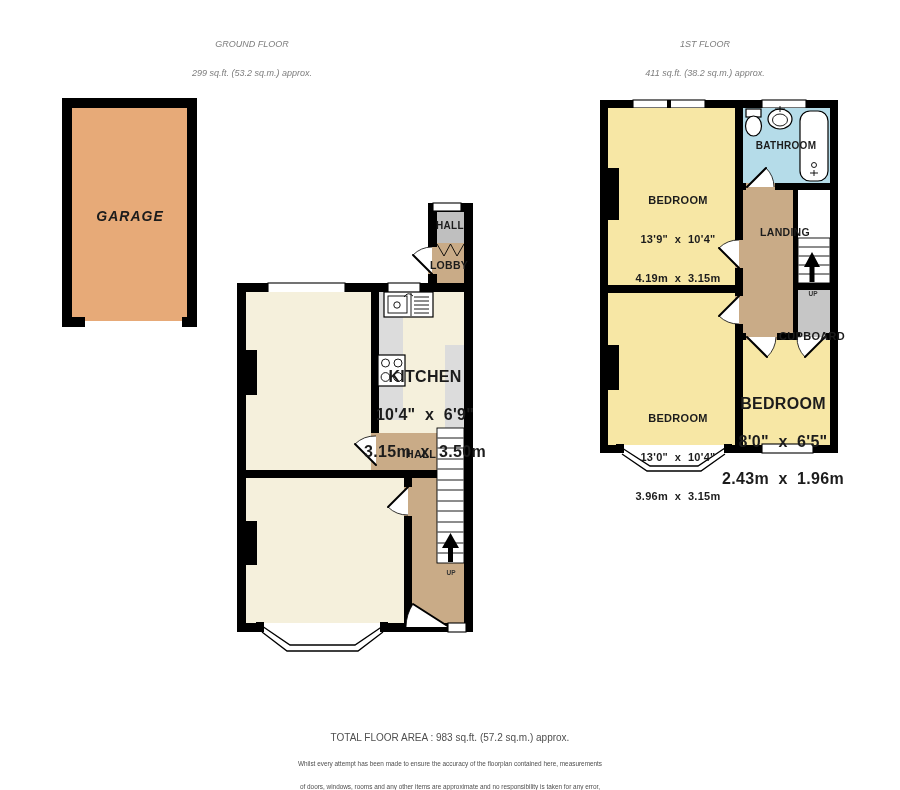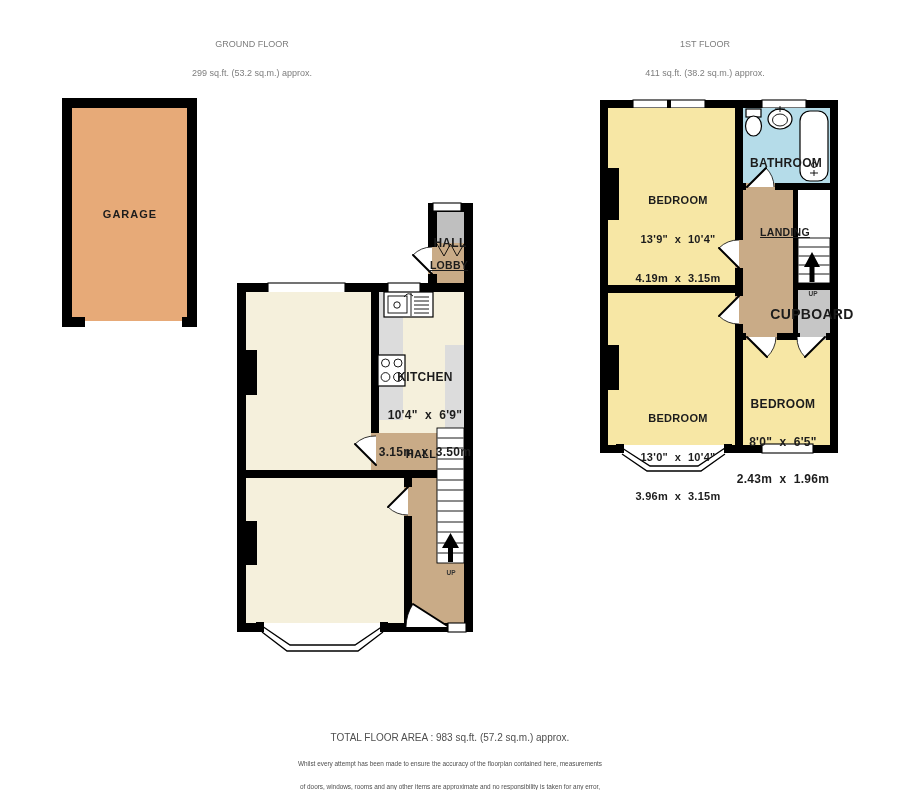--- a/index.html
+++ b/index.html
@@ -23,29 +23,29 @@
   .ln{stroke:var(--wall,#000);stroke-width:0.9;fill:none;}
   .leaf{stroke:var(--wall,#000);stroke-width:2;fill:none;stroke-linecap:round;}
   .arc{stroke:var(--wall,#000);stroke-width:0.8;fill:none;}
   .sector{fill:#fff;}
   .band{stroke:var(--wall,#000);stroke-width:1.3;fill:none;}
 
   
   .lbl{position:absolute;transform:translateX(-50%);white-space:pre;text-align:center;
        font-weight:bold;color:var(--label,#1c1c1c);letter-spacing:0.3px;}
   .room-block{line-height:13px;font-size:11px;text-align:center;}
-  .room-block.small{line-height:12.5px;font-size:12px;}
+  .room-block.small{line-height:12.5px;font-size:16px;}
   .lbl.f11{font-size:11px;}
-  .lbl.f105{font-size:10.5px;text-decoration:underline;}
-  .lbl.f10{font-size:12px;margin-top:16px;}
-  .lbl.f8{font-size:14px;}
-  .lbl.garage{font-size:11px;letter-spacing:1px;}
+  .lbl.f105{font-size:10.5px;}
+  .lbl.f10{font-size:10px;}
+  .lbl.f8{font-size:11px;margin-top:24px;}
+  .lbl.garage{font-size:14px;letter-spacing:1px;font-style:italic;}
   .lbl.up{font-size:6.5px;letter-spacing:0;color:#333;}
   .hdr{position:absolute;transform:translateX(-50%);text-align:center;color:var(--heading_grey,#7d7d7d);
-       font-size:9px;line-height:9.5px;white-space:pre;}
+       font-size:9px;line-height:9.5px;white-space:pre;font-style:italic;}
   .foot-total{position:absolute;transform:translateX(-50%);color:var(--muted,#4f4f4f);
        font-size:10px;white-space:pre;}
   .foot-lines{position:absolute;transform:translateX(-50%);color:var(--muted,#4f4f4f);
        font-size:6.4px;line-height:7.6px;text-align:center;white-space:pre;}
 </style>
 </head>
 <body>
 
 <div id="canvas">
 

